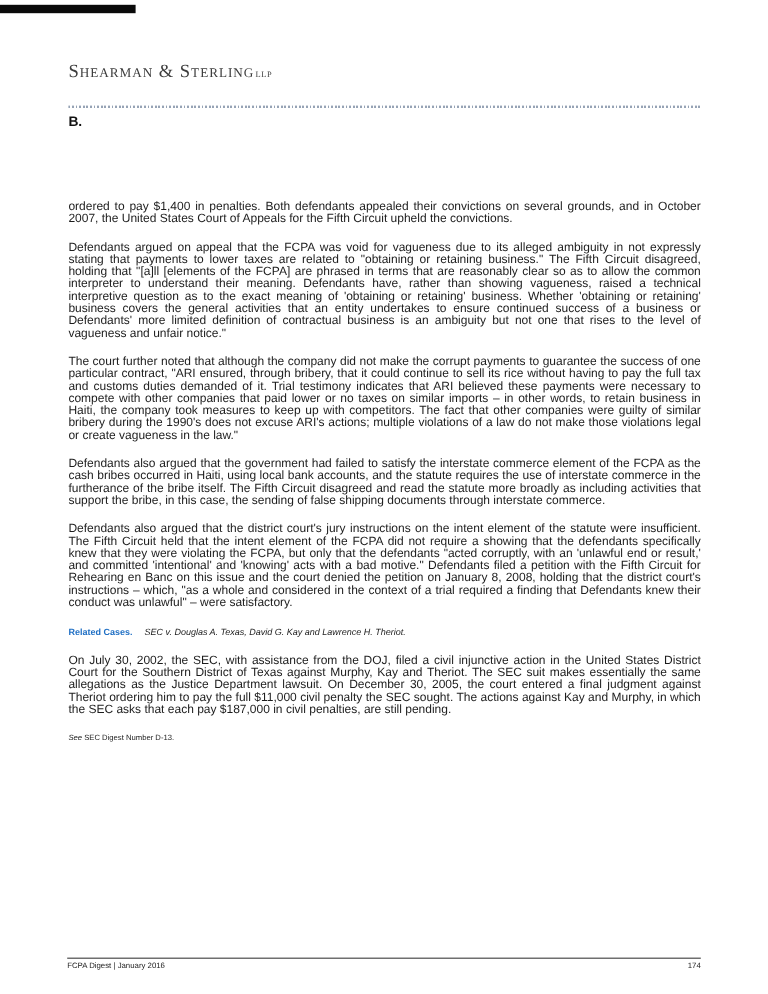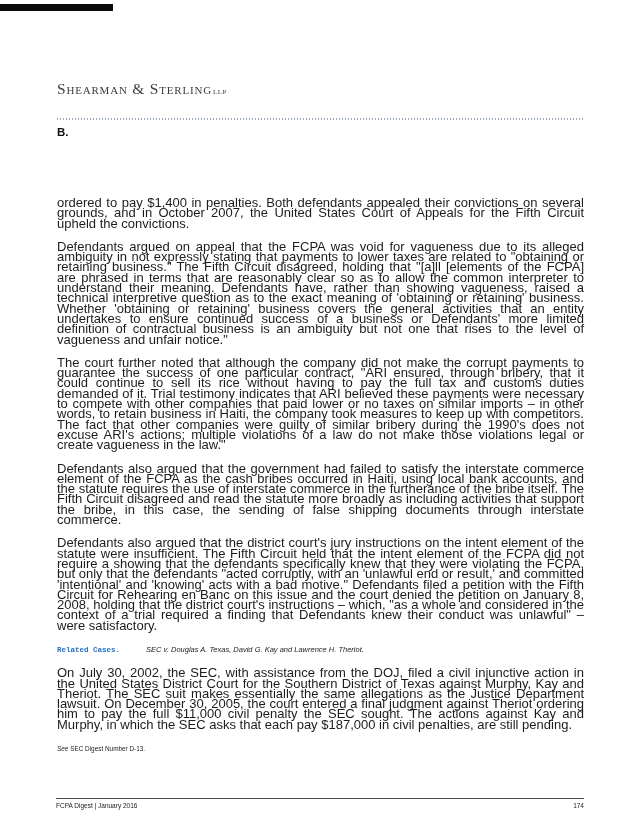--- a/index.html
+++ b/index.html
@@ -18,21 +18,21 @@
     width: 113px; height: 7px;
     background: #0a0a0a;
   }
   .content {
     position: absolute;
     left: 57px;
     right: 56px;
     top: 0;
   }
   .logo-line {
-    margin-top: 81px;
+    margin-top: 52px;
     font-family: "Liberation Serif", serif;
     font-variant: small-caps;
     font-size: 15.5px;
     letter-spacing: 0.8px;
     color: #3d3d3d;
     line-height: 16px;
     white-space: nowrap;
   }
   .logo-suffix {
     font-size: 7px;
@@ -51,35 +51,34 @@
     margin-top: 6px;
     font-weight: bold;
     font-size: 11.5px;
     line-height: 13px;
     color: #111;
   }
   .section-number { width: 40px; flex: 0 0 40px; }
   .body-text { margin-top: 59px; }
   .para {
     margin: 0 0 13px 0;
-    font-size: 13px;
+    font-size: 10px;
     line-height: 10.3px;
     text-align: justify;
     color: #1c1c1c;
   }
   .related-line {
     margin: 14px 0 13px 0;
     font-size: 7.5px;
     line-height: 10.3px;
   }
   .related-label {
     font-weight: bold;
     color: #1f6fc4;
-    margin-right: 24px;
-    font-family: Liberation Mono, monospace;
+    margin-right: 8px;
   }
   .related-case { font-style: italic; color: #1c1c1c; }
   .digest-note {
     margin-top: 15px;
     font-size: 6.4px;
     line-height: 8px;
     color: #1c1c1c;
   }
   .digest-note .see { font-style: italic; }
   .footer {

